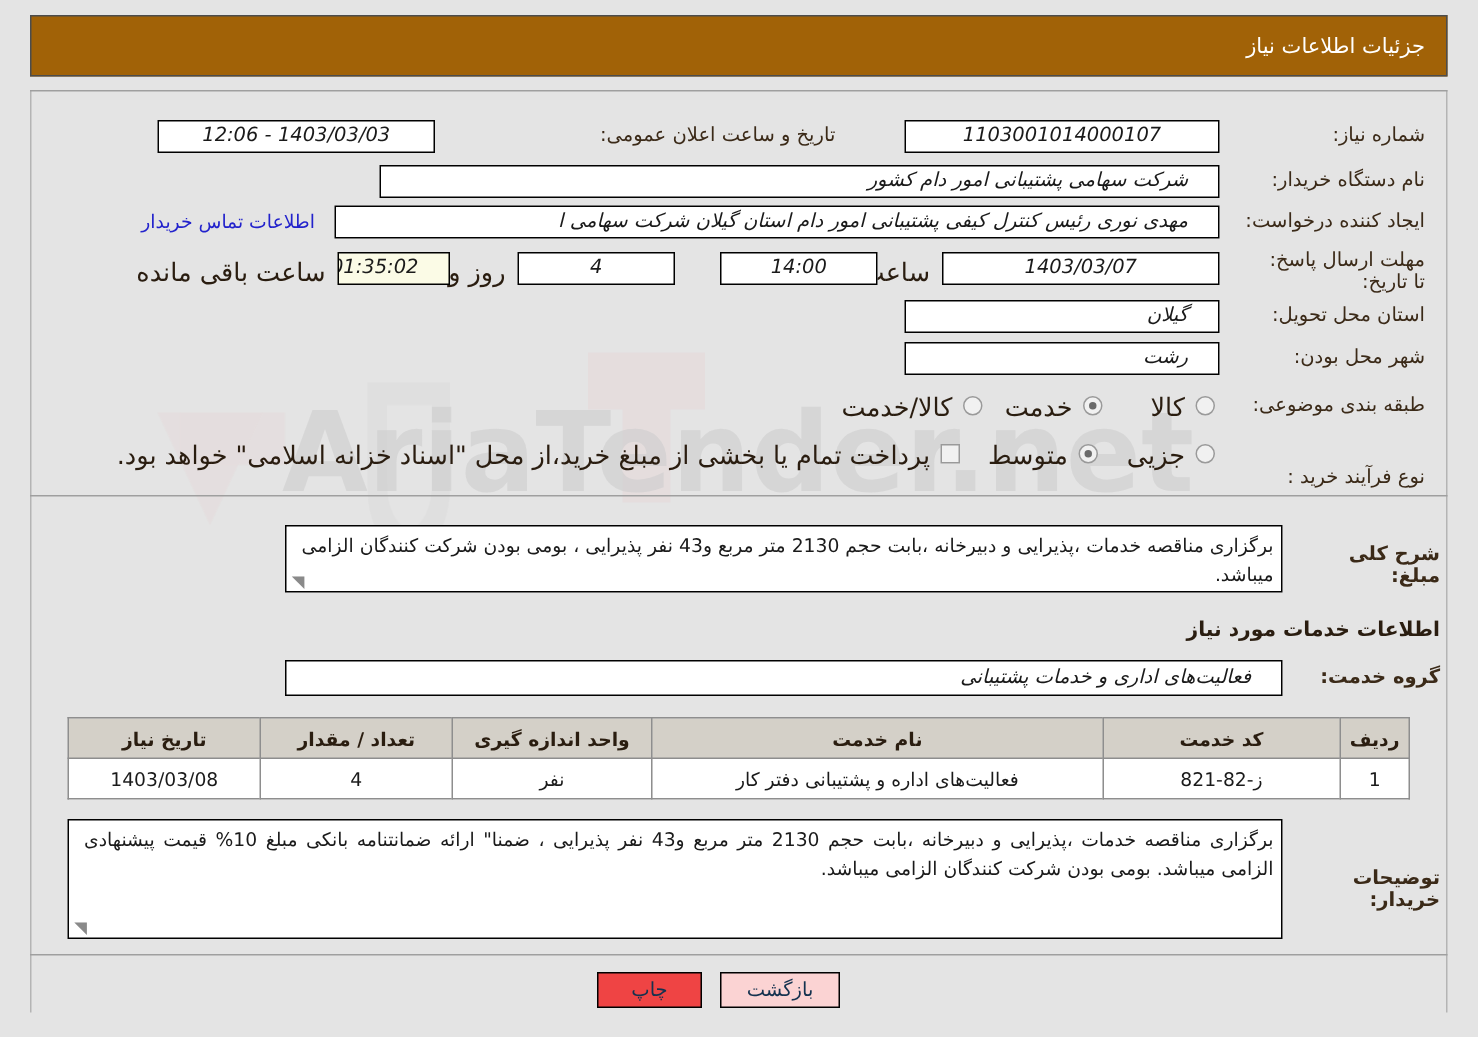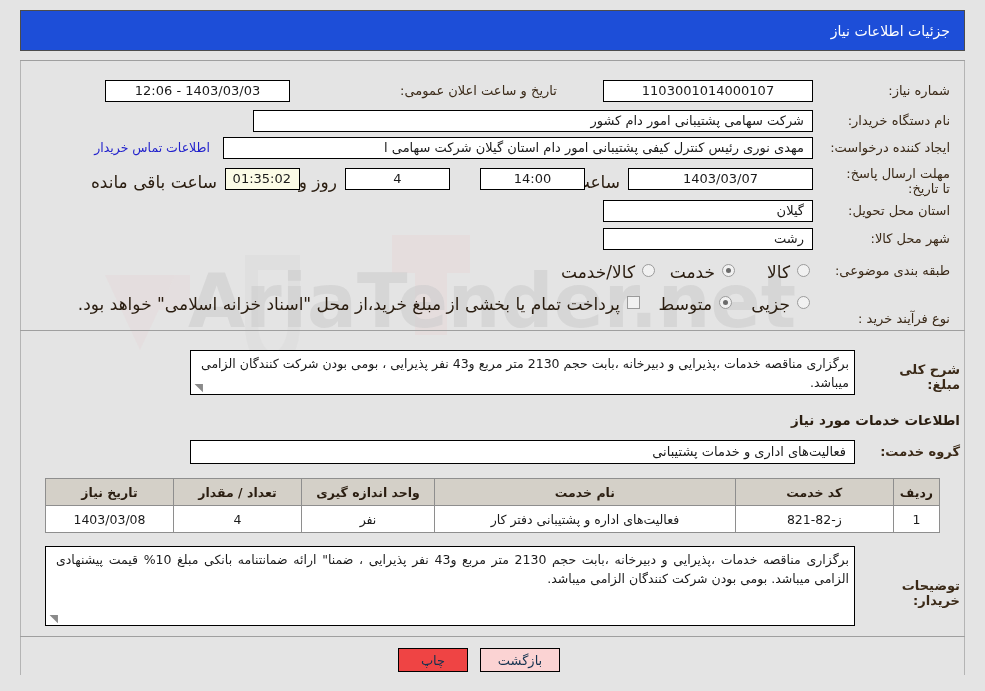--- a/index.html
+++ b/index.html
@@ -26,21 +26,21 @@
     z-index: 0;
     opacity: .55;
   }
 
   
   .header-bar {
     position: absolute;
     left: 20px; top: 10px;
     width: 945px;
     height: 41px;
-    background: #1d4ed8;
+    background: #a16207;
     border: 1px solid #4c4c4c;
     box-sizing: border-box;
     color: #ffffff;
     font-size: 14px;
     display: flex;
     align-items: center;
     justify-content: flex-start;
     padding-right: 14px;
     z-index: 3;
   }
@@ -76,25 +76,26 @@
     white-space: pre-line;
   }
   .fld {
     position: absolute;
     border: 1px solid #000000;
     background: #ffffff;
     box-sizing: border-box;
     font-size: 13px;
     color: #1a1a1a;
     line-height: 20px;
-    padding: 0 8px;
+    padding: 0 20px;
     height: 22px;
     z-index: 4;
     overflow: hidden;
     white-space: nowrap;
+    font-style: italic;
   }
   .fld.c { text-align: center; }
   .fld.r { text-align: right; margin-left: 40px; }
   .fld.yellow { background: #fbfbe6; }
 
   .link {
     position: absolute;
     font-size: 12.5px;
     color: #2222cc;
     z-index: 5;
@@ -257,21 +258,21 @@
   <div class="minilbl" style="right:365px; top:172px;">ساعت</div>
   <div class="fld c" style="right:400px; top:168px; width:105px;">14:00</div>
   <div class="fld c" style="right:535px; top:168px; width:105px;">4</div>
   <div class="minilbl" style="right:648px; top:172px;">روز و</div>
   <div class="fld c yellow" style="right:685px; top:168px; width:75px;">01:35:02</div>
   <div class="minilbl" style="right:768px; top:172px;">ساعت باقی مانده</div>
 
   <div class="lbl" style="right:35px; top:203px; width:125px;">استان محل تحویل:</div>
   <div class="fld r" style="right:172px; top:200px; width:210px;">گیلان</div>
 
-  <div class="lbl" style="right:35px; top:231px; width:125px;">شهر محل کالا:</div>
+  <div class="lbl" style="right:35px; top:231px; width:125px;">شهر محل بودن:</div>
   <div class="fld r" style="right:172px; top:228px; width:210px;">رشت</div>
 
   <div class="lbl" style="right:35px; top:263px; width:125px;">طبقه بندی موضوعی:</div>
 
   <div class="radio" id="cat-radio-0" style="right:175px; top:264px;"></div>
   <div class="minilbl" style="right:195px; top:262px;">کالا</div>
 
   <div class="radio on" id="cat-radio-1" style="right:250px; top:264px;"></div>
   <div class="minilbl" style="right:270px; top:262px;">خدمت</div>
 

